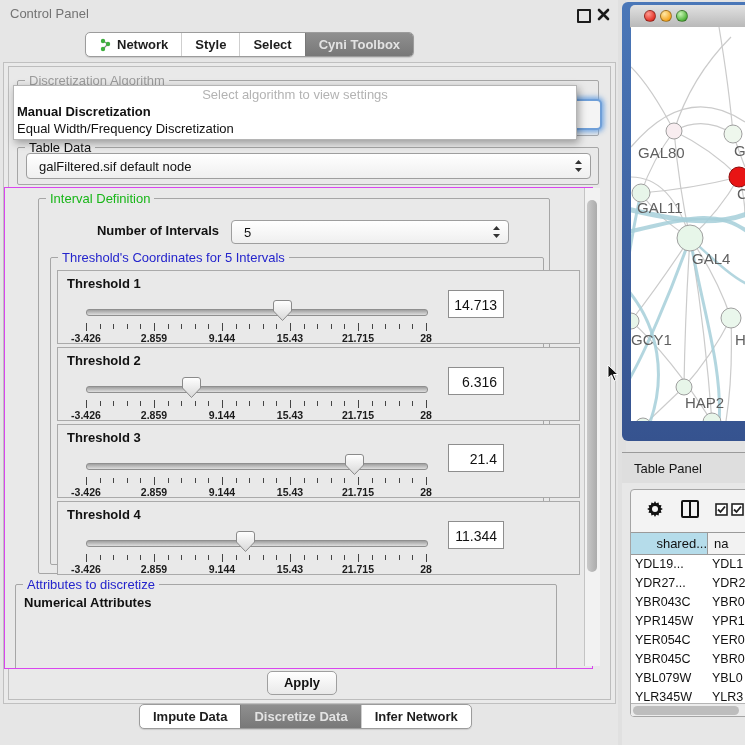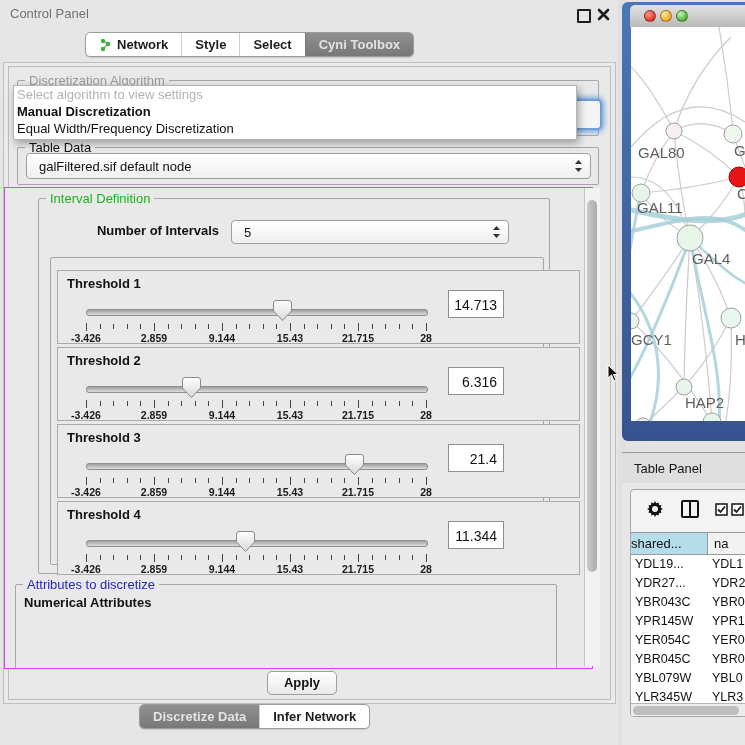--- a/index.html
+++ b/index.html
@@ -35,21 +35,21 @@
          border-radius:4px;font-size:13px;display:flex;align-items:center;}
   .combo .cval{padding-left:12px;flex:1;}
   .combo svg{margin-right:7px;}
   #algo-combo-sliver{position:absolute;left:560px;top:99px;width:38px;height:27px;border:2px solid #6f9fd8;
          border-radius:5px;box-shadow:0 0 5px 2px rgba(95,155,225,.85);background:#f4f4f4;}
 
   
   #algo-popup{position:absolute;left:13px;top:85px;width:562px;height:53px;background:#fff;
               border:1px solid #b5b5b5;box-shadow:2px 3px 8px rgba(0,0,0,.35);z-index:40;}
   .popup-item{height:17px;line-height:17px;font-size:13px;padding:0 3px;white-space:nowrap;overflow:hidden;}
-  .popup-item.prompt{color:#b3b3b3;}
+  .popup-item.prompt{color:#b3b3b3;text-align:center;}
   .popup-item.bold{font-weight:bold;}
 
   
   #scrollpane{position:absolute;left:4px;top:187px;width:587px;height:480px;border:1px solid #d946ef;
               background:#e9e9e9;overflow:hidden;}
   #main-vscroll{position:absolute;left:584px;top:188px;width:15px;height:478px;background:#f2f2f2;
                 border-left:1px solid #c4c4c4;}
   #main-vscroll .thumb{position:absolute;left:2px;top:12px;width:10px;height:372px;border-radius:6px;
                 background:linear-gradient(90deg,#c9c9c9,#ababab);}
 
@@ -95,21 +95,21 @@
   #table-panel-title{position:absolute;left:12px;top:8px;font-size:13px;color:#161616;}
   #table-panel-body{position:absolute;left:622px;top:483px;width:123px;height:262px;background:#e7e7e7;}
   #table-card{position:absolute;left:8px;top:6px;width:115px;height:226px;background:#f3f3f3;
               border:1px solid #a5a5a5;border-radius:4px 0 0 4px;overflow:hidden;}
   #table-toolbar{position:absolute;left:0;top:0;width:100%;height:40px;}
   #gear-icon{position:absolute;left:14px;top:9px;}
   #columns-icon{position:absolute;left:50px;top:10px;width:18px;height:18px;border:2px solid #111;border-radius:2px;box-sizing:border-box;}
   #columns-icon:before{content:"";position:absolute;left:6px;top:0;width:2px;height:14px;background:#111;}
   .check-icon{position:absolute;top:13px;}
   #grid{position:absolute;left:0;top:42px;width:115px;height:184px;background:#fff;border-top:1px solid #9a9a9a;}
-  .hdr{position:absolute;top:0;height:22px;font-size:13px;text-align:left;line-height:22px;box-sizing:border-box;
+  .hdr{position:absolute;top:0;height:22px;font-size:13px;text-align:right;line-height:22px;box-sizing:border-box;
        border-right:1px solid #9a9a9a;border-bottom:1px solid #9a9a9a;}
   #hdr1{left:0;width:77px;background:#b5dcea;}
   #hdr2{left:77px;width:38px;background:#f2f2f2;text-align:left;padding-left:6px;}
   .trow{position:absolute;left:0;width:123px;height:19px;font-size:12.5px;line-height:19px;white-space:nowrap;}
   .c1{position:absolute;left:4px;width:71px;overflow:hidden;}
   .c2{position:absolute;left:81px;width:34px;overflow:hidden;}
   #grid-hscroll{position:absolute;left:0;bottom:0;width:115px;height:13px;background:#ececec;border-top:1px solid #b5b5b5;}
   #grid-hscroll .thumb{position:absolute;left:2px;top:2px;width:106px;height:9px;border-radius:5px;background:#bdbdbd;}
 
   #cursor{position:absolute;left:607px;top:364px;z-index:60;}
@@ -184,20 +184,21 @@
         <div style="position:absolute;left:15px;top:24px;width:165px;text-align:right;font-size:13px;font-weight:bold;">Number of Intervals</div>
         <div class="combo" style="left:192px;top:21px;width:276px;height:22px;">
           <span class="cval">5</span>
           <svg width="9" height="14" viewBox="0 0 9 14">
             <path d="M4.5,1 L8,5 L1,5 Z" fill="#333"></path>
               <path d="M4.5,13 L1,9 L8,9 Z" fill="#333"></path>
           </svg>
         </div>
 
         <div class="group" style="left:11px;top:58px;width:492px;height:306px;">
+          <div class="group-title gt-blue">Threshold's Coordinates for 5 Intervals</div>
           <div id="thresholds" style="position:absolute;left:6px;top:12px;">
               <div class="th-row">
                 <div class="th-title">Threshold 1</div>
                 <div class="th-slider">
                   <div class="track"></div>
                   <svg class="thumb-svg" width="21" height="23" viewBox="0 0 21 23" style="left: calc(57.7197% - 10.5px);">
                     <defs>
                       <linearGradient id="tg0" x1="0" y1="0" x2="0" y2="1">
                         <stop offset="0" stop-color="#ffffff"></stop>
                         <stop offset="1" stop-color="#d8d8d8"></stop>
@@ -409,20 +410,23 @@
         <div id="attr-sub">Numerical Attributes</div>
       </div>
     </div>
     <div id="main-vscroll">
         <div class="thumb"></div>
       </div>
 
     <div id="apply-btn">Apply</div>
 
     <div class="segbar" id="bottom-tabs">
+        <div class="seg">
+          <span>Impute Data</span>
+        </div>
         <div class="seg sel">
           <span>Discretize Data</span>
         </div>
         <div class="seg">
           <span>Infer Network</span>
         </div>
       </div>
   </div>
 
   <div id="divider"></div>

